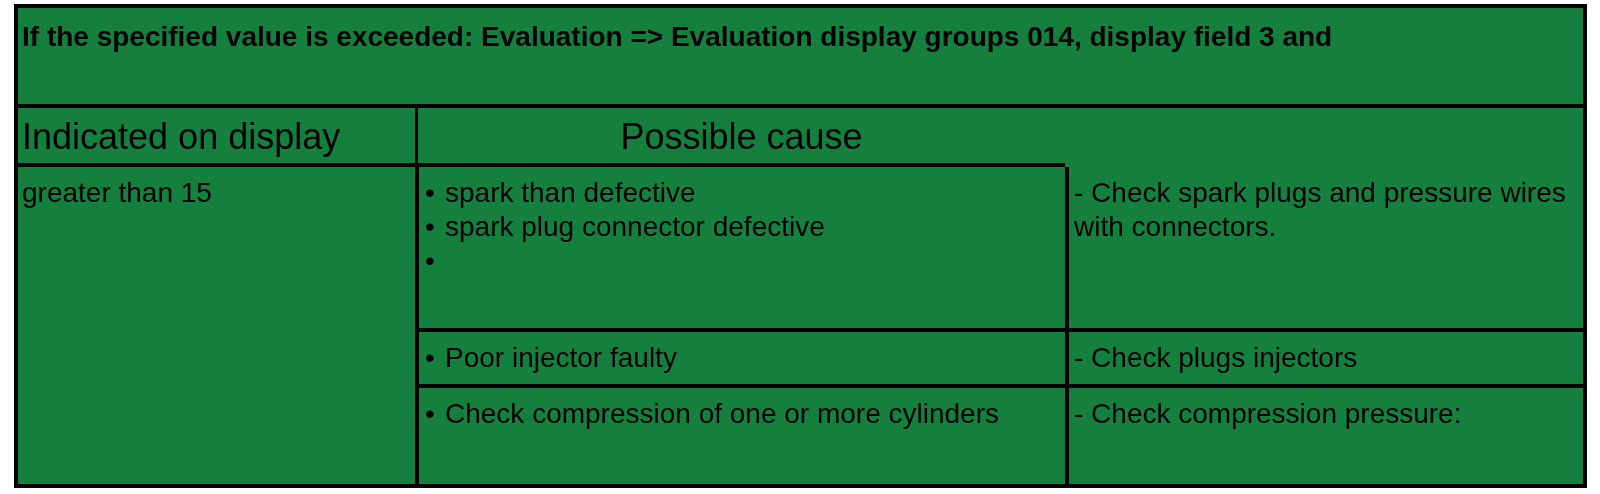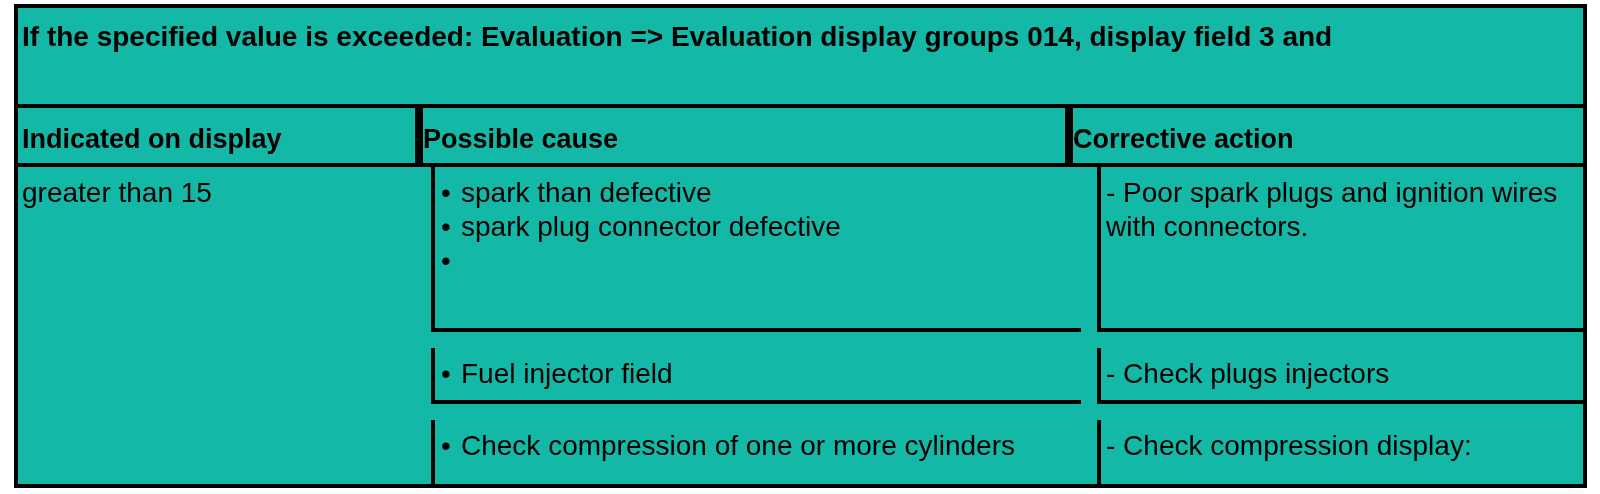--- a/index.html
+++ b/index.html
@@ -15,53 +15,52 @@
   }
   .doc-table {
     position: absolute;
     left: 14px;
     top: 4px;
     width: 1573px;
     height: 484px;
     border: 4px solid #000000;
     display: flex;
     flex-direction: column;
-    background: #14b8a6;
+    background: #15803d;
   }
   .title-cell {
     flex: 0 0 auto;
     height: 100px;
     border-bottom: 4px solid #000000;
     padding: 10px 6px 0 4px;
     font-size: 28px;
     line-height: 38px;
     font-weight: bold;
     overflow: hidden;
   }
   .header-row {
     flex: 0 0 auto;
     display: grid;
     grid-template-columns: 397px 650px 1fr;
     height: 59px;
   }
   .hcell {
     border-bottom: 4px solid #000000;
-    font-size: 27px;
-    font-weight: bold;
-    padding-top: 16px;
+    font-size: 36px;
+    font-weight: normal;
+    padding-top: 8px;
     overflow: hidden;
   }
   .hcell.c1 { padding-left: 4px; }
-  .hcell.c2, .hcell.c3 { border-left: 8px solid #000000; }
+  .hcell.c2, .hcell.c3 { border-left: 3px solid #000000; text-align: center; }
   .body-grid {
     flex: 1 1 auto;
     display: grid;
     grid-template-columns: 397px 650px 1fr;
     grid-template-rows: 165px 56px 1fr;
-    gap: 16px;
   }
   .cell {
     font-size: 28px;
     line-height: 34px;
     overflow: hidden;
   }
   .indicated {
     grid-column: 1;
     grid-row: 1 / span 3;
     padding: 9px 4px 0 4px;
@@ -80,21 +79,20 @@
 <div class="page">
   <div class="doc-table">
 
     <div class="title-cell">
       <div>If the specified value is exceeded: Evaluation =&gt; Evaluation display groups 014, display field 3 and</div>
     </div>
 
     <div class="header-row">
       <div class="hcell c1">Indicated on display</div>
       <div class="hcell c2">Possible cause</div>
-      <div class="hcell c3">Corrective action</div>
     </div>
 
     <div class="body-grid">
 
       <div class="cell indicated">greater than 15</div>
 
       <div class="cell cause r1">
         <div class="li">
           <span class="bullet">•</span>
           <span>spark than defective</span>
@@ -102,40 +100,40 @@
         <div class="li">
           <span class="bullet">•</span>
           <span>spark plug connector defective</span>
         </div>
         <div class="li">
           <span class="bullet">•</span>
         </div>
       </div>
 
       <div class="cell action r1">
-        <div>- Poor spark plugs and ignition wires with connectors.</div>
+        <div>- Check spark plugs and pressure wires with connectors.</div>
       </div>
 
       <div class="cell cause r2">
         <div class="li">
           <span class="bullet">•</span>
-          <span>Fuel injector field</span>
+          <span>Poor injector faulty</span>
         </div>
       </div>
 
       <div class="cell action r2">
         <div>- Check plugs injectors</div>
       </div>
 
       <div class="cell cause r3">
         <div class="li">
           <span class="bullet">•</span>
           <span>Check compression of one or more cylinders</span>
         </div>
       </div>
 
       <div class="cell action r3">
-        <div>- Check compression display:</div>
+        <div>- Check compression pressure:</div>
       </div>
 
     </div>
   </div>
 </div>
 
 </body></html>

